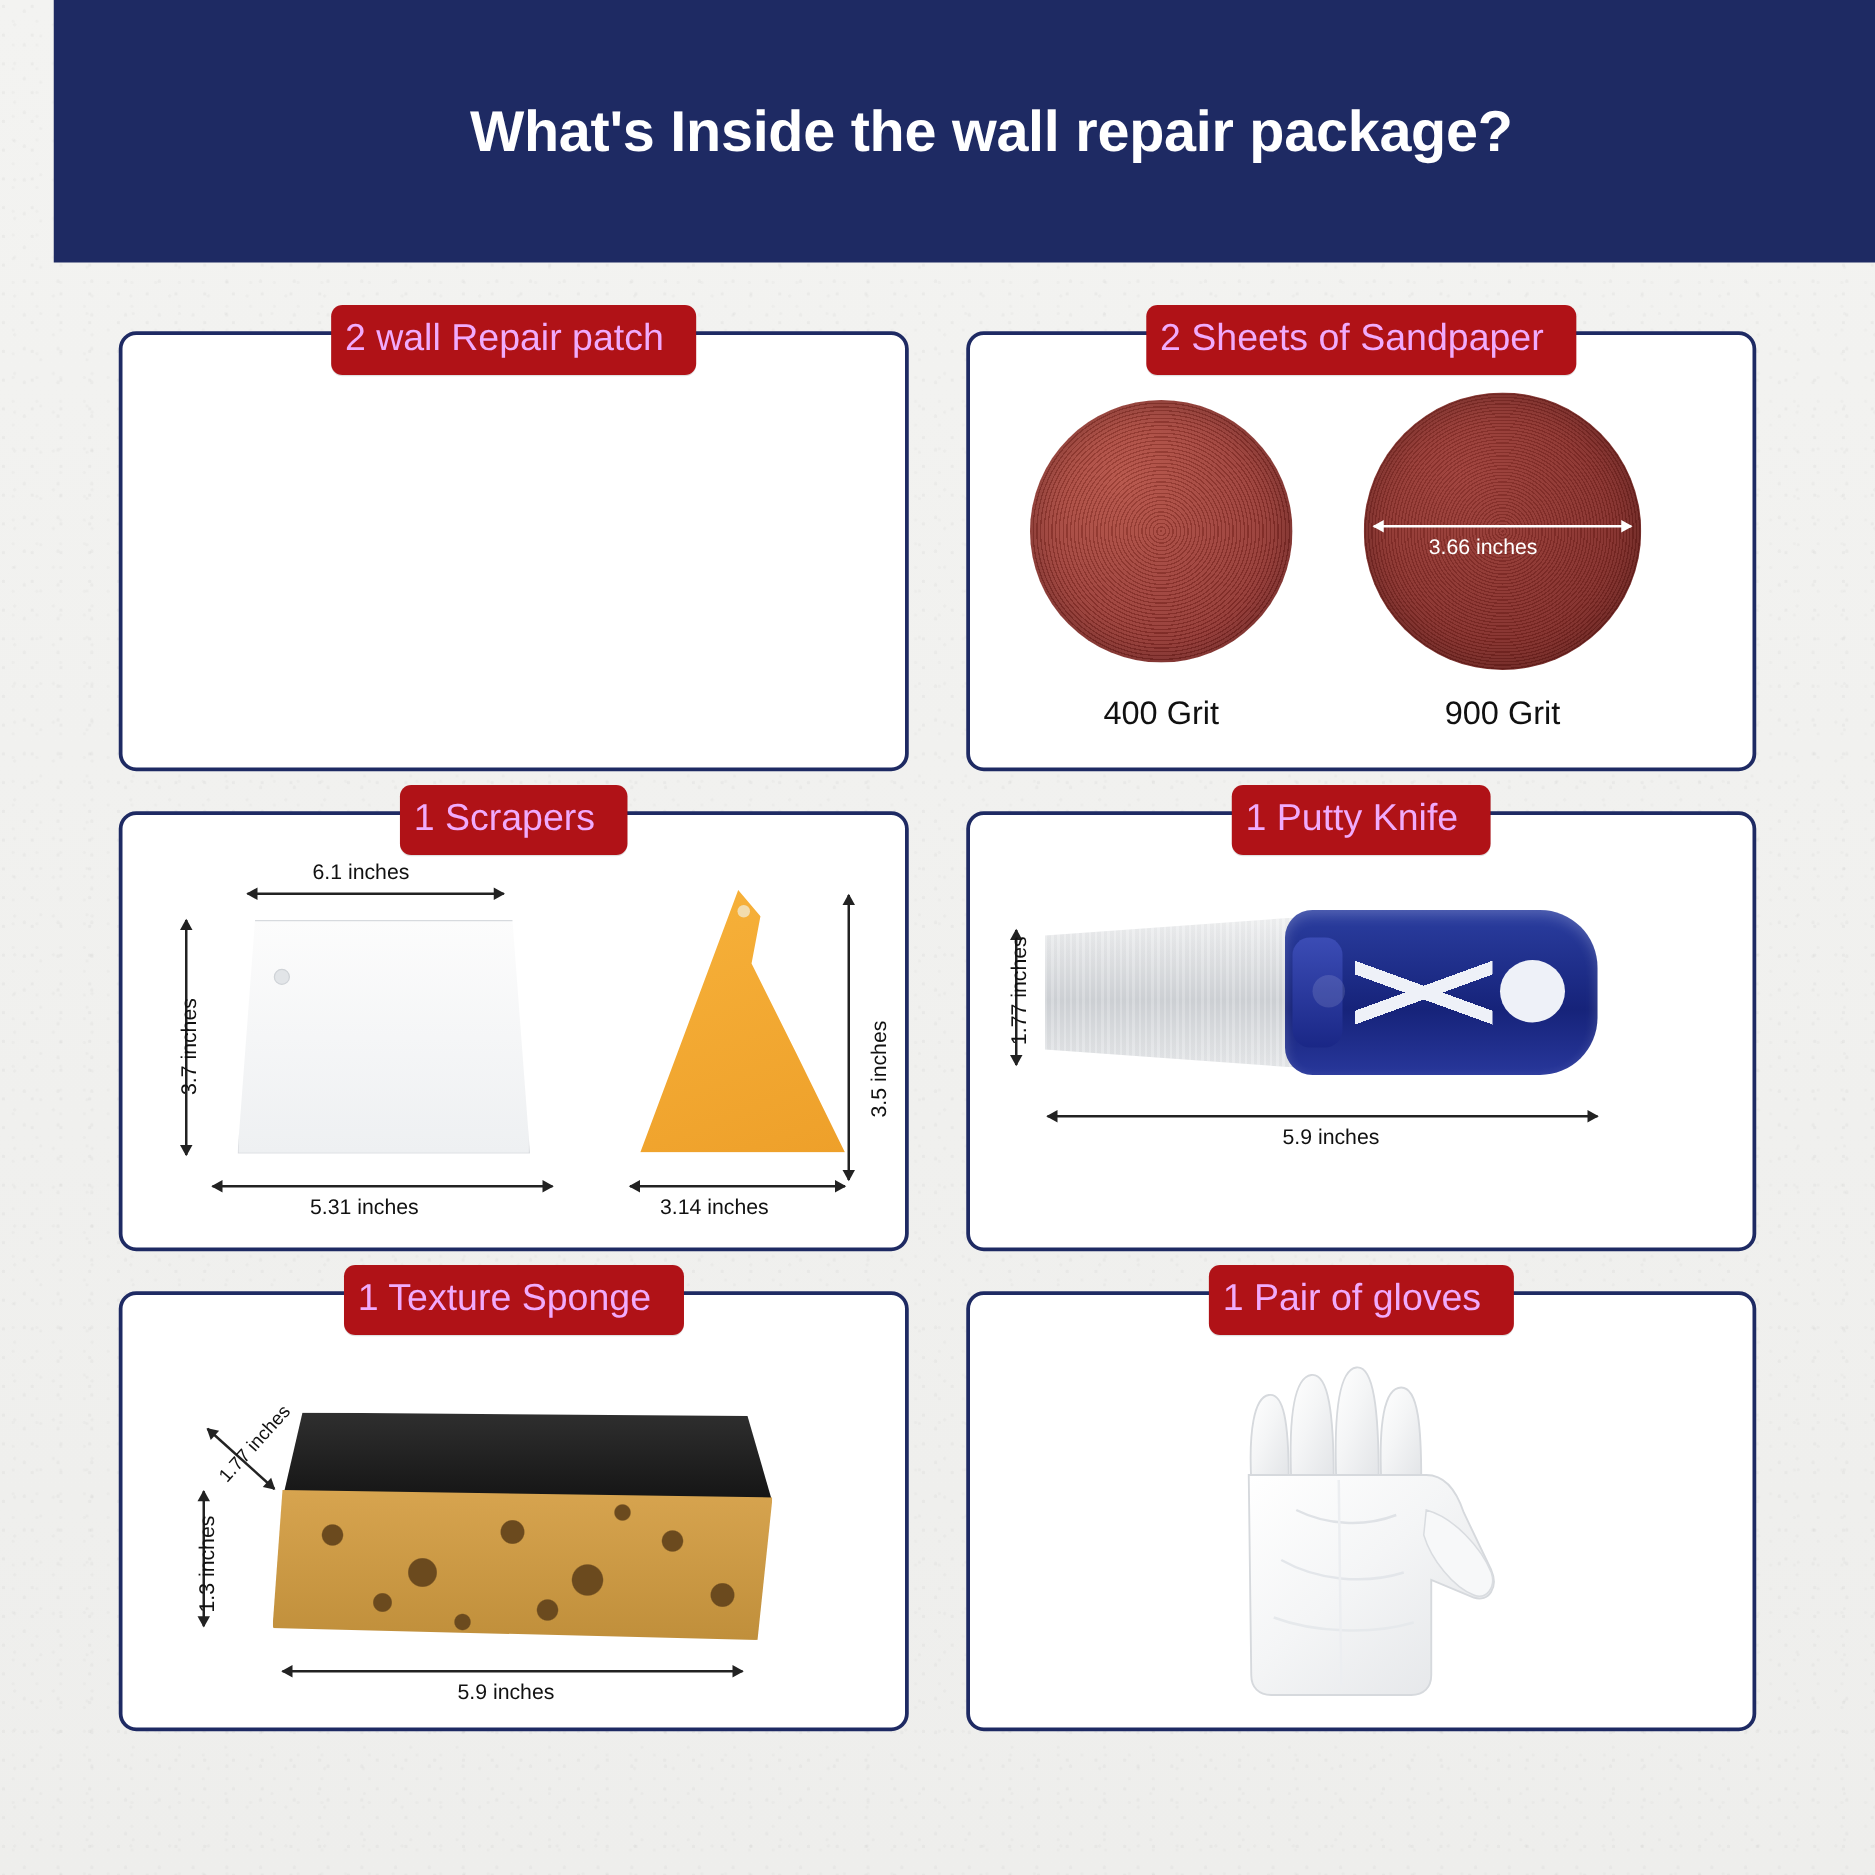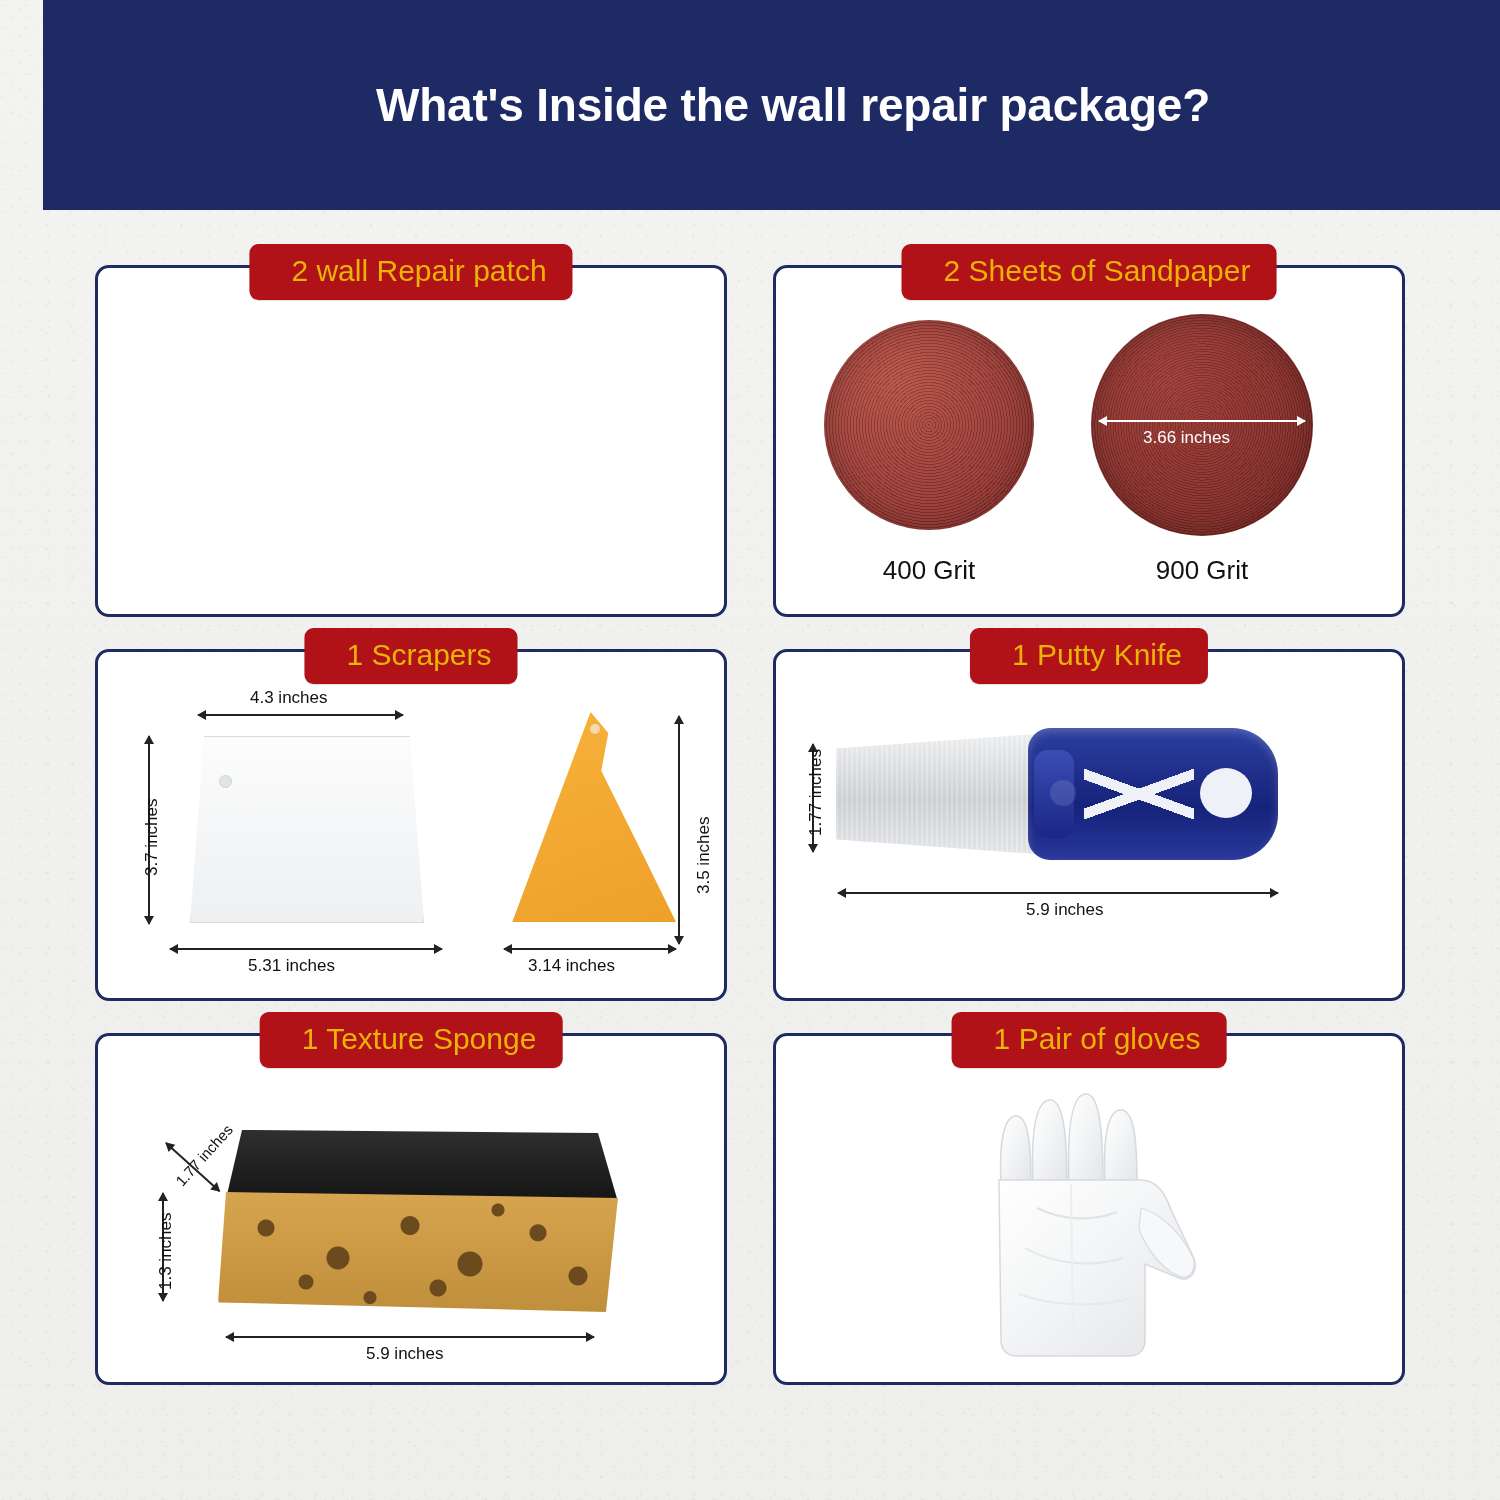--- a/index.html
+++ b/index.html
@@ -65,24 +65,24 @@
     border: 3px solid #1e2a63;
     border-radius: 14px;
     box-sizing: border-box;
   }
   .card-title {
     position: absolute;
     top: -24px;
     left: 50%;
     transform: translateX(-50%);
     background: #b01217;
-    color: #eab308;
+    color: #f0abfc;
     font-size: 30px;
     font-weight: normal;
-    padding: 10px 26px 12px 42px;
+    padding: 10px 26px 12px 11px;
     border-radius: 9px;
     white-space: nowrap;
     box-shadow: 0 1px 0 rgba(0,0,0,0.12);
   }
   .card-body {
     position: absolute;
     left: 0; right: 0;
     top: 42px; bottom: 0;
   }
 
@@ -369,21 +369,21 @@
 
     <div class="card">
       <div class="card-title">1 Scrapers</div>
       <div class="card-body">
 
         <div class="scraper-white">
           <div class="hole"></div>
         </div>
 
         <div class="arrow-h" style="left:100px; top:20px; width:205px;"></div>
-        <div class="dim-label" style="left:152px; top:-6px;">4.3 inches</div>
+        <div class="dim-label" style="left:152px; top:-6px;">6.1 inches</div>
 
         <div class="arrow-v" style="left:50px; top:42px; height:188px;"></div>
         <div class="rot-label" style="left:44px; top:182px;">3.7 inches</div>
 
         <div class="arrow-h" style="left:72px; top:254px; width:272px;"></div>
         <div class="dim-label" style="left:150px; top:262px;text-align:center;">5.31 inches</div>
 
         <div class="scraper-orange">
           <div class="hole"></div>
         </div>

